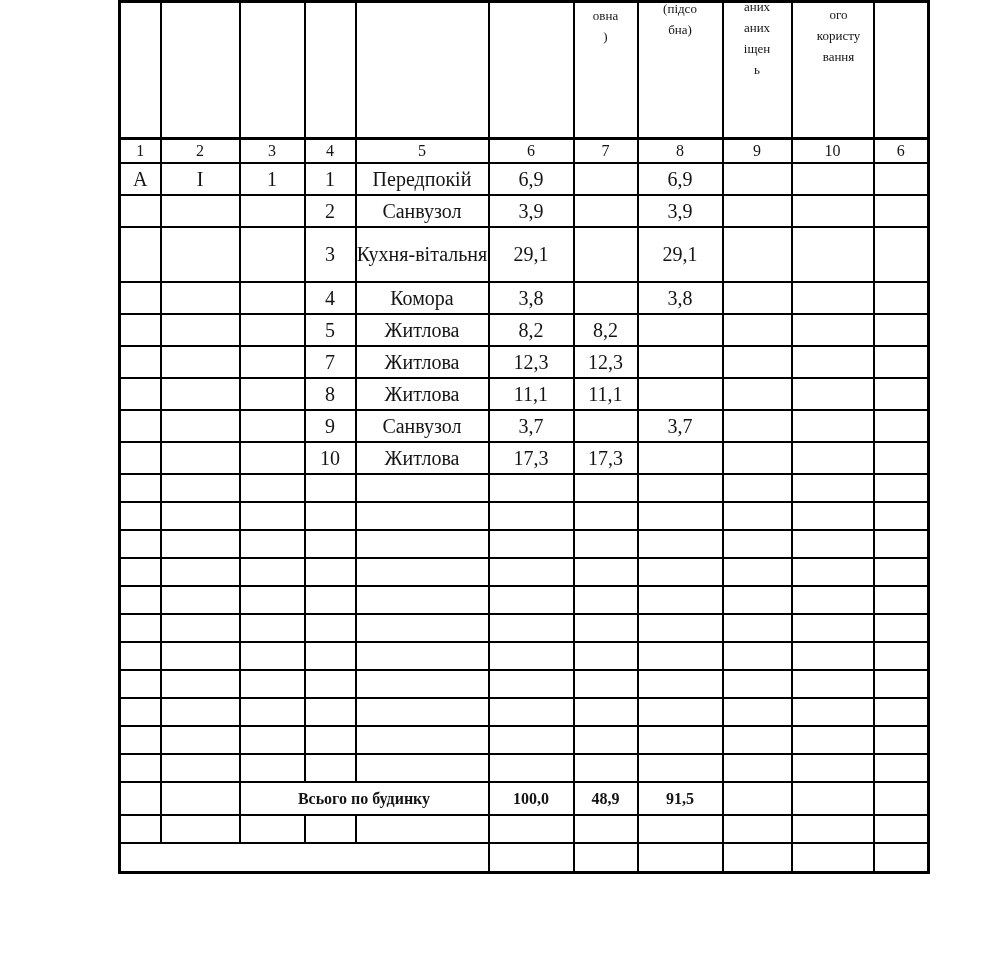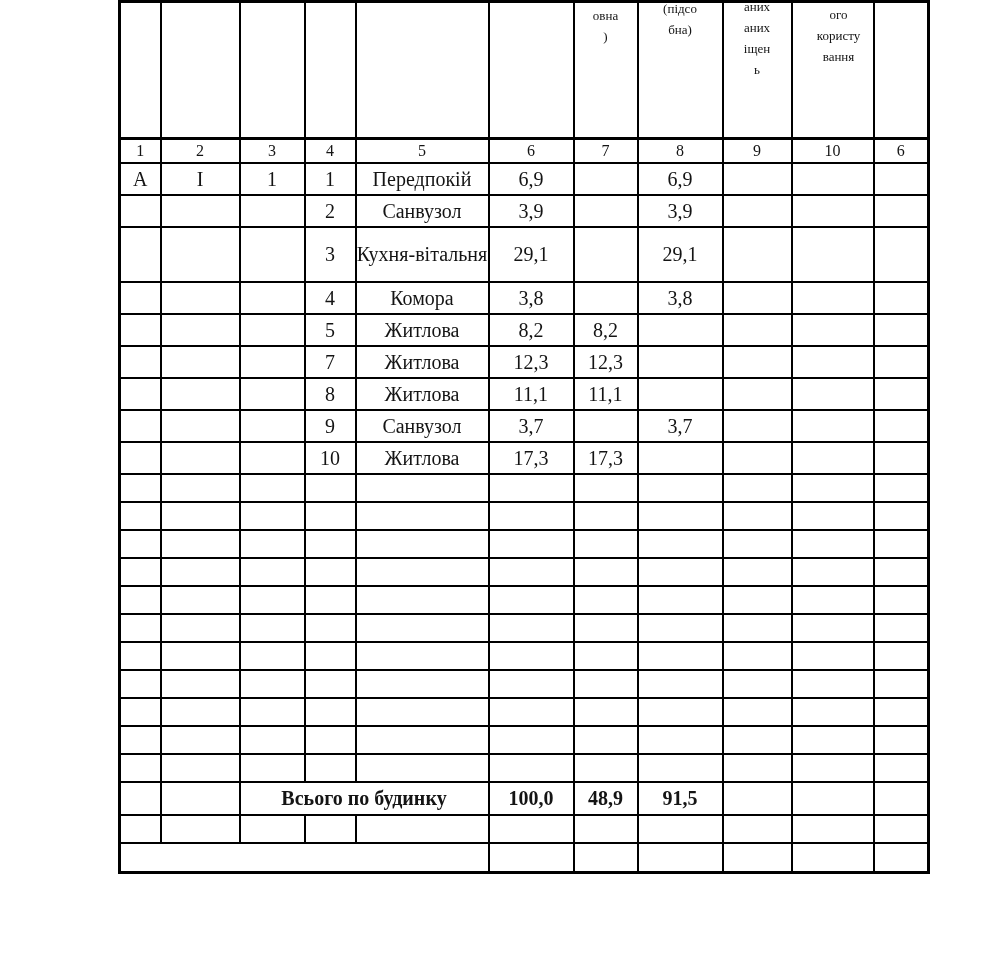--- a/index.html
+++ b/index.html
@@ -58,21 +58,21 @@
   td.room {
     text-align: left;
     padding-left: 3px;
     line-height: 23px;
   }
   
   tr.blank td { height: 26px; }
   
   tr.totals td {
     font-weight: bold;
-    font-size: 20px;
+    font-size: 16px;
     height: 31px;
   }
   td.total-label {
     text-align: left;
     padding-left: 8px;
   }
   
   tr.bottom-blank td { height: 26px; }
   tr.bottom-last td { height: 27px; }
 </style>

